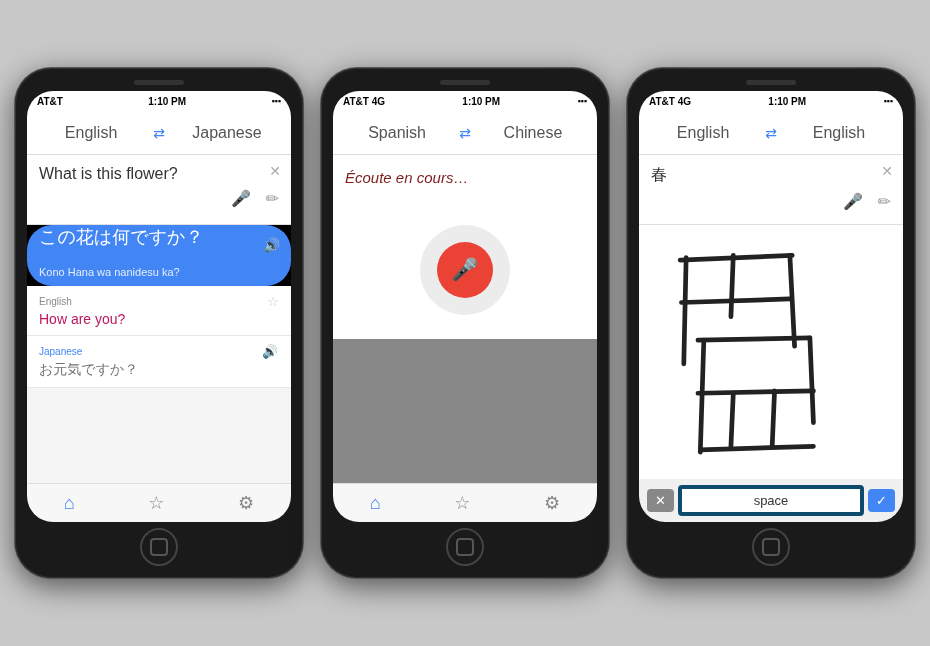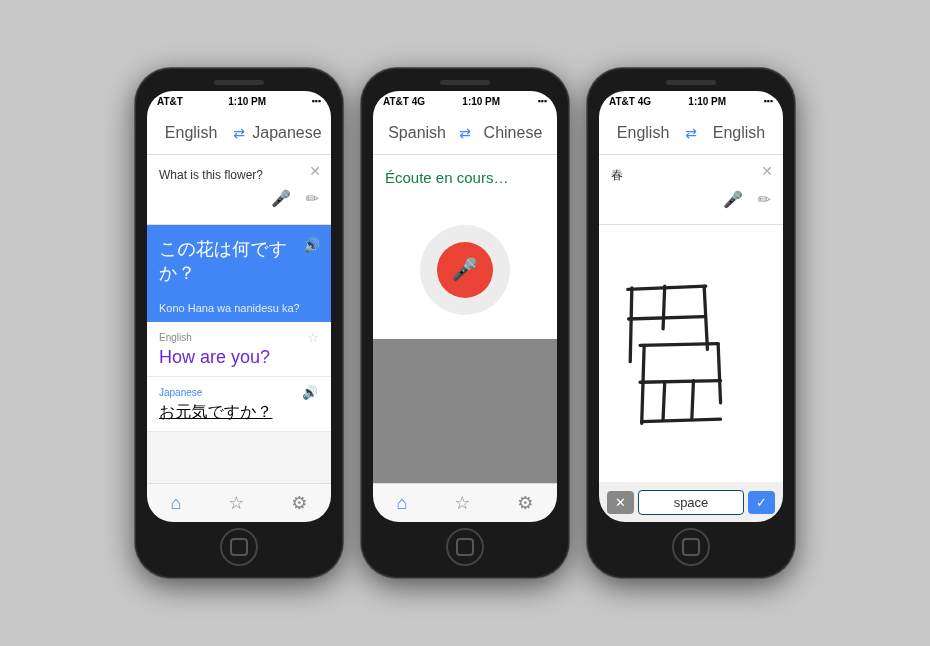--- a/index.html
+++ b/index.html
@@ -15,21 +15,21 @@
 
     .phones-container {
       display: flex;
       gap: 18px;
       align-items: center;
       padding: 20px;
     }
 
     
     .phone {
-      width: 208px;
+      width: 288px;
       height: 510px;
       background: #1a1a1a;
       border-radius: 36px;
       padding: 12px;
       box-shadow:
         0 0 0 1px #555,
         0 8px 30px rgba(0,0,0,0.6),
         inset 0 0 0 1px #333;
       position: relative;
       display: flex;
@@ -117,21 +117,21 @@
 
     
     .input-area {
       background: #fff;
       padding: 10px 12px;
       min-height: 70px;
       border-bottom: 1px solid #e0e0e0;
       position: relative;
     }
     .input-text {
-      font-size: 12px;
+      font-size: 16px;
       color: #333;
     }
     .input-clear {
       position: absolute;
       top: 8px;
       right: 10px;
       font-size: 14px;
       color: #aaa;
     }
     .input-icons {
@@ -141,22 +141,23 @@
       margin-top: 6px;
     }
     .input-icon {
       font-size: 16px;
       color: #999;
     }
 
     
     .result-primary {
       background: #4285f4;
-      padding: 12px 12px 8px;
+      padding: 0 12px 8px;
       position: relative;
+      border-radius: 25px;
     }
     .result-primary-text {
       font-size: 18px;
       color: #fff;
       font-weight: 400;
     }
     .result-primary-romanji {
       font-size: 11px;
       color: rgba(255,255,255,0.85);
       margin-top: 17px;
@@ -181,27 +182,26 @@
       display: flex;
       justify-content: space-between;
       align-items: center;
       margin-bottom: 2px;
     }
     .history-lang-blue {
       font-size: 10px;
       color: #4285f4;
     }
     .history-text {
-      font-size: 18px;
-      color: #6d28d9;
+      font-size: 14px;
+      color: #be185d;
     }
     .history-text-blue {
-      font-size: 16px;
-      color: #000000;
-      text-decoration: underline;
+      font-size: 14px;
+      color: #737373;
     }
     .star-icon {
       font-size: 13px;
       color: #ccc;
     }
     .speaker-icon {
       font-size: 13px;
       color: #aaa;
     }
 
@@ -243,21 +243,21 @@
       background: #888;
       color: #fff;
       border: none;
       border-radius: 4px;
       padding: 4px 8px;
       font-size: 13px;
       cursor: pointer;
     }
     .hw-space-btn {
       background: #fff;
-      border: 1px solid #0c4a6e;
+      border: 4px solid #0c4a6e;
       border-radius: 4px;
       padding: 4px 0;
       flex: 1;
       text-align: center;
       font-size: 13px;
       color: #333;
     }
     .hw-confirm-btn {
       background: #4285f4;
       color: #fff;
@@ -350,21 +350,21 @@
         <span class="status-right">▪▪▪</span>
       </div>
 
       <div class="lang-bar">
         <span class="lang-label">Spanish</span>
         <span class="swap-icon">⇄</span>
         <span class="lang-label">Chinese</span>
       </div>
 
       <div style="background:#fff; flex:1; position:relative; display:flex; flex-direction:column;">
-        <div style="padding: 14px 12px; font-size:15px; color:#15803d;">Écoute en cours…</div>
+        <div style="padding: 14px 12px; font-size:15px; color:#7f1d1d;font-style:italic;">Écoute en cours…</div>
 
         <div style="position:absolute; top:35%; left:50%; transform:translate(-50%,-50%); z-index:2;">
           <div style="width:90px; height:90px; border-radius:50%; background:rgba(200,200,200,0.35); display:flex; align-items:center; justify-content:center;">
             <div style="width:56px; height:56px; border-radius:50%; background:#ea4335; display:flex; align-items:center; justify-content:center;">
               <span style="color:#fff; font-size:22px;">🎤</span>
             </div>
           </div>
         </div>
 
         <div style="position:absolute; bottom:0; left:0; right:0; height:44%; background:#888;"></div>

